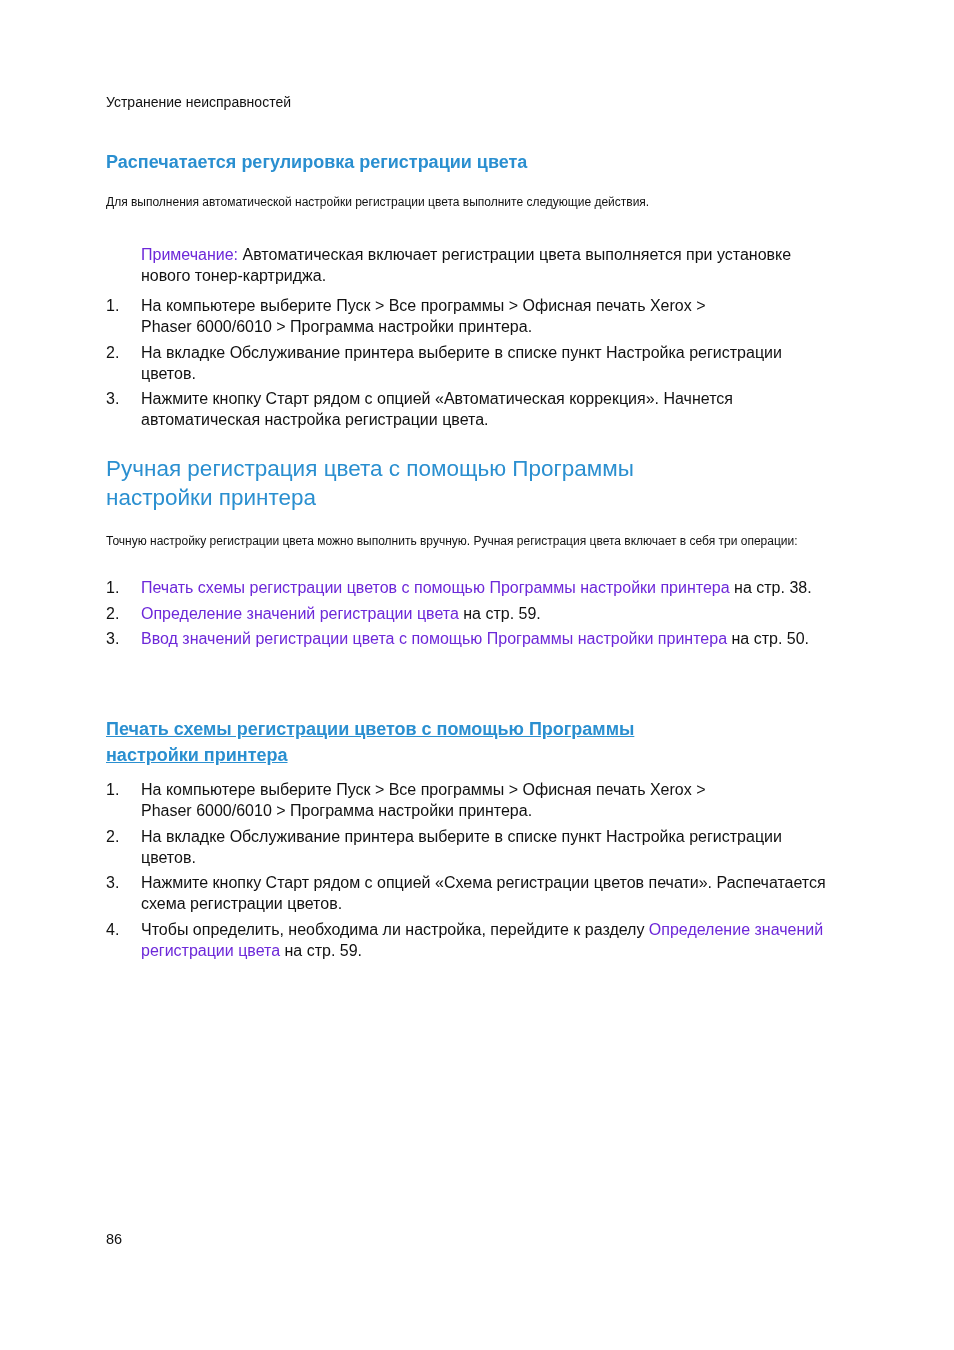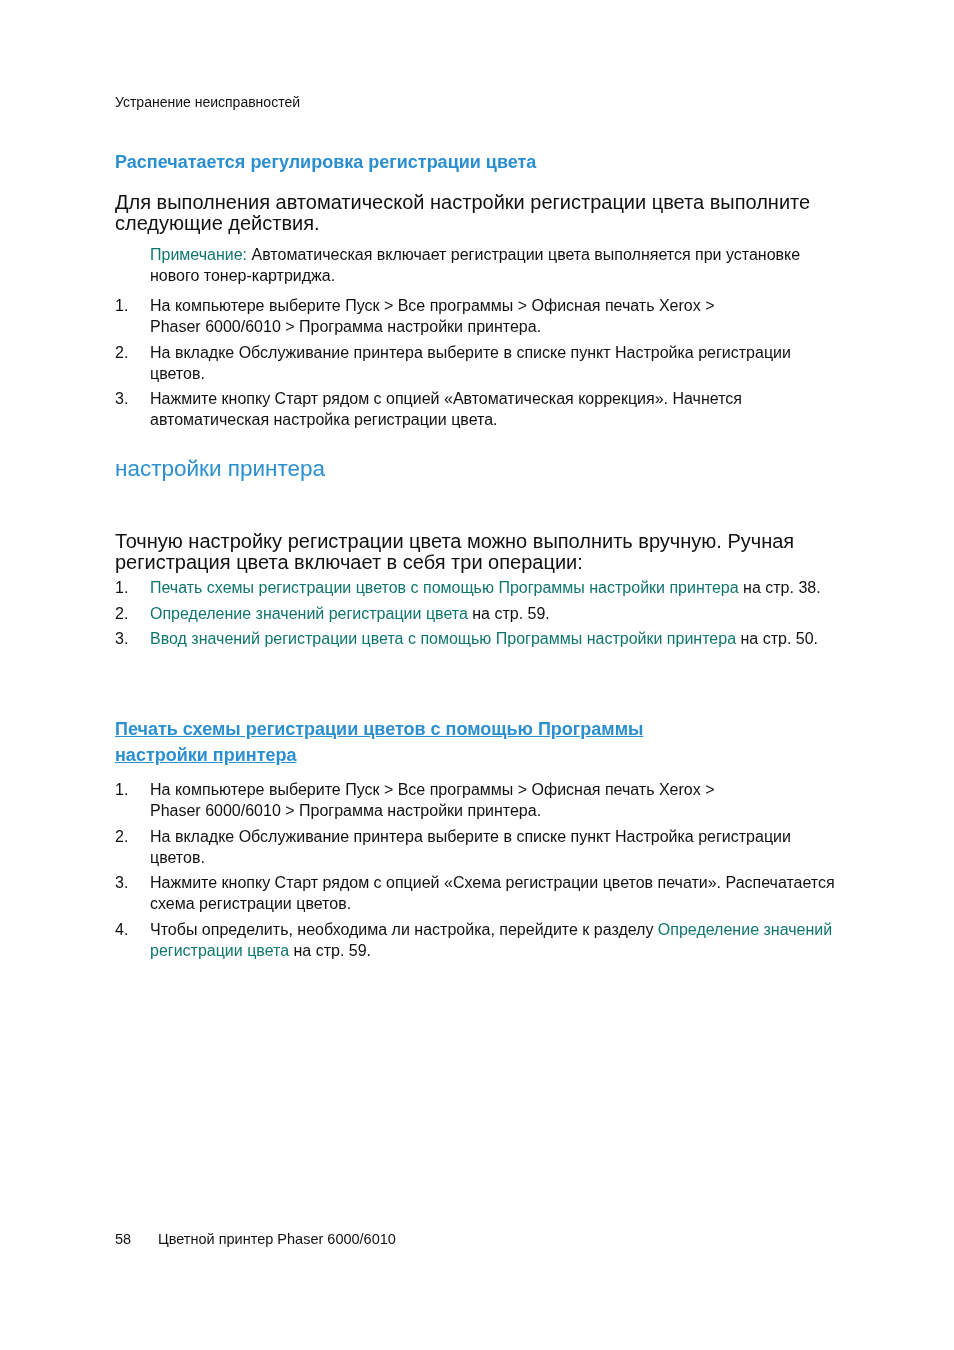--- a/index.html
+++ b/index.html
@@ -1,23 +1,23 @@
 <!DOCTYPE html>
 <html><head>
 <meta charset="utf-8">
 <style>
   html, body { margin: 0; padding: 0; background: #ffffff; }
   body { width: 954px; height: 1350px; position: relative; overflow: hidden;
          font-family: "Liberation Sans", sans-serif; color: #111111; }
-  .page { position: absolute; left: 13px; top: 0; width: 886px; height: 1350px; }
+  .page { position: absolute; left: 4px; top: 0; width: 886px; height: 1350px; }
   .running-head { position: absolute; left: 102px; top: 94px; font-size: 14px; }
-  .blue { color: #0f766e; }
+  .blue { color: #6d28d9; }
   .h2 { position: absolute; left: 102px; font-size: 18px; font-weight: bold; color: #2a8fd0; line-height: 26px; }
   .h1 { position: absolute; left: 102px; font-size: 22.5px; color: #2a8fd0; line-height: 29px; font-weight: normal; }
-  .para { position: absolute; left: 102px; width: 720px; font-size: 20px; line-height: 21px; }
+  .para { position: absolute; left: 102px; width: 720px; font-size: 12px; line-height: 21px; }
   .note { position: absolute; left: 137px; width: 680px; font-size: 16px; line-height: 21px; }
   ol.steps { position: absolute; left: 102px; width: 720px; margin: 0; padding: 0; list-style: none; font-size: 16px; line-height: 21px; }
   ol.steps li { position: relative; padding-left: 35px; margin-bottom: 4.5px; }
   ol.steps li .num { position: absolute; left: 0; top: 0; }
   b { font-weight: normal; }
   .footer { position: absolute; left: 102px; top: 1229px; font-size: 14.5px; line-height: 20px; }
   .footer .pg { position: absolute; left: 0; top: 0; }
   .footer .info { position: absolute; left: 43px; top: 0; width: 400px; }
 </style>
 </head>
@@ -42,20 +42,21 @@
       <span class="num">2.</span>
       <span>На вкладке </span><b>Обслуживание принтера</b><span> выберите в списке пункт </span><b>Настройка регистрации цветов</b><span>.</span>
     </li>
     <li>
       <span class="num">3.</span>
       <span>Нажмите кнопку </span><b>Старт</b><span> рядом с опцией «Автоматическая коррекция». Начнется автоматическая настройка регистрации цвета.</span>
     </li>
   </ol>
 
   <div class="h1" style="top:454px;">
+    <div>Ручная регистрация цвета с помощью Программы</div>
     <div>настройки принтера</div>
   </div>
 
   <div class="para" style="top:531px;">Точную настройку регистрации цвета можно выполнить вручную. Ручная регистрация цвета включает в себя три операции:</div>
 
   <ol class="steps" style="top:577px;">
     <li>
       <span class="num">1.</span>
       <a class="blue" style="text-decoration:none;">Печать схемы регистрации цветов с помощью Программы настройки принтера</a><span> на стр. 38.</span>
     </li>
@@ -87,19 +88,18 @@
       <span class="num">3.</span>
       <span>Нажмите кнопку </span><b>Старт</b><span> рядом с опцией «Схема регистрации цветов печати». Распечатается схема регистрации цветов.</span>
     </li>
     <li>
       <span class="num">4.</span>
       <span>Чтобы определить, необходима ли настройка, перейдите к разделу </span><a class="blue" style="text-decoration:none;">Определение значений регистрации цвета</a><span> на стр. 59.</span>
     </li>
   </ol>
 
   <div class="footer">
-    <span class="pg">58</span>
+    <span class="pg">86</span>
     <div class="info">
-      <div>Цветной принтер Phaser 6000/6010</div>
     </div>
   </div>
 
 </div>
 
 </body></html>

